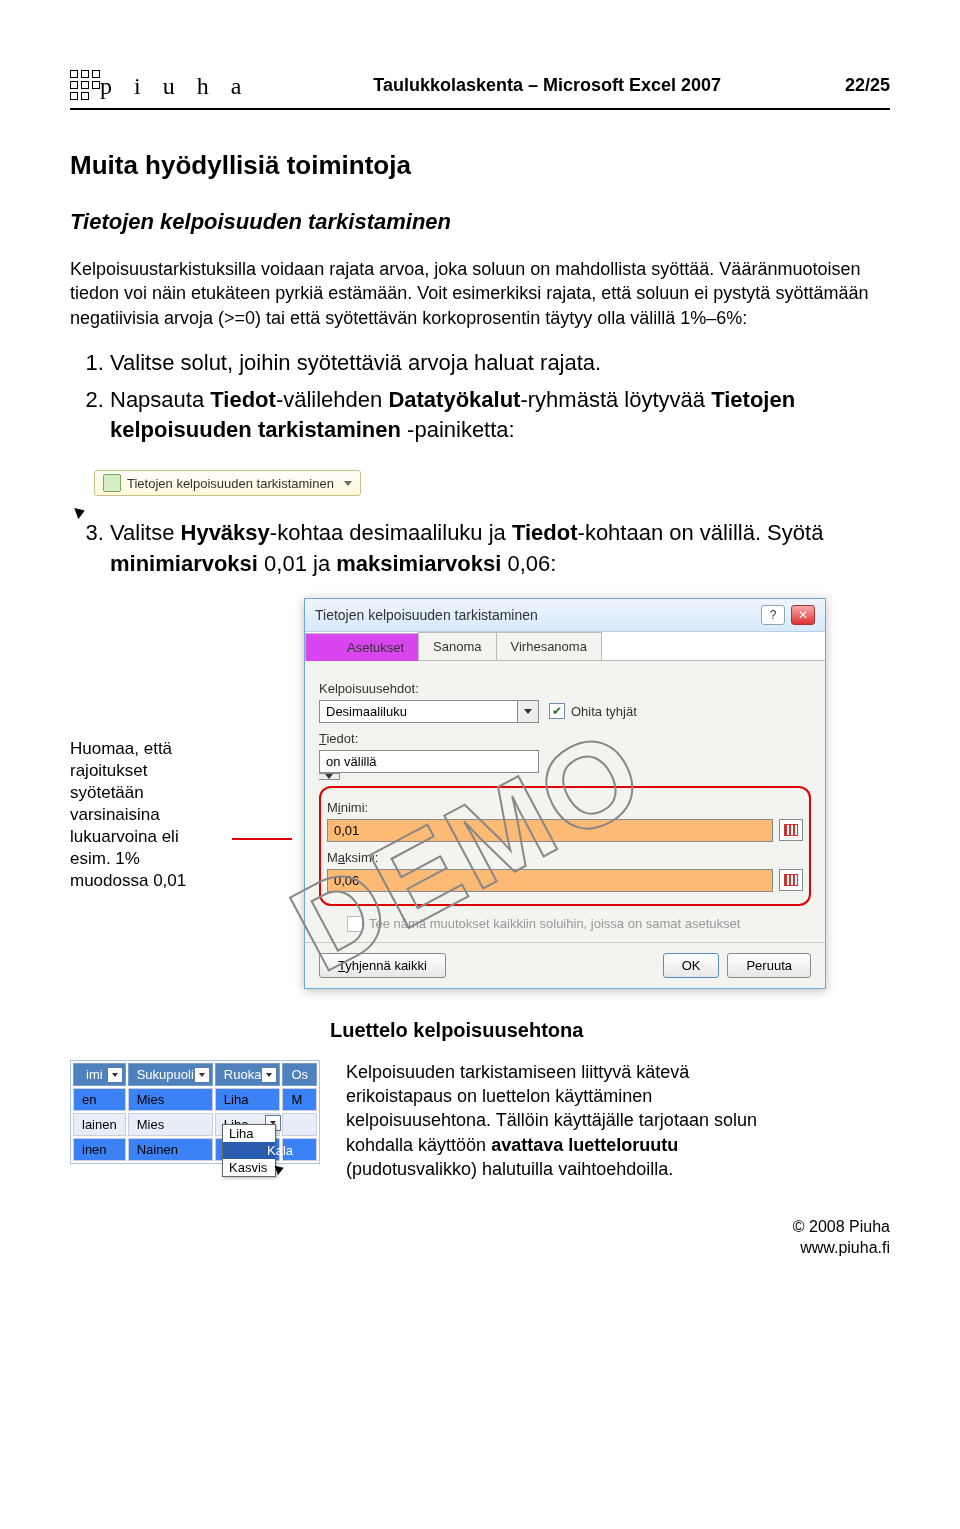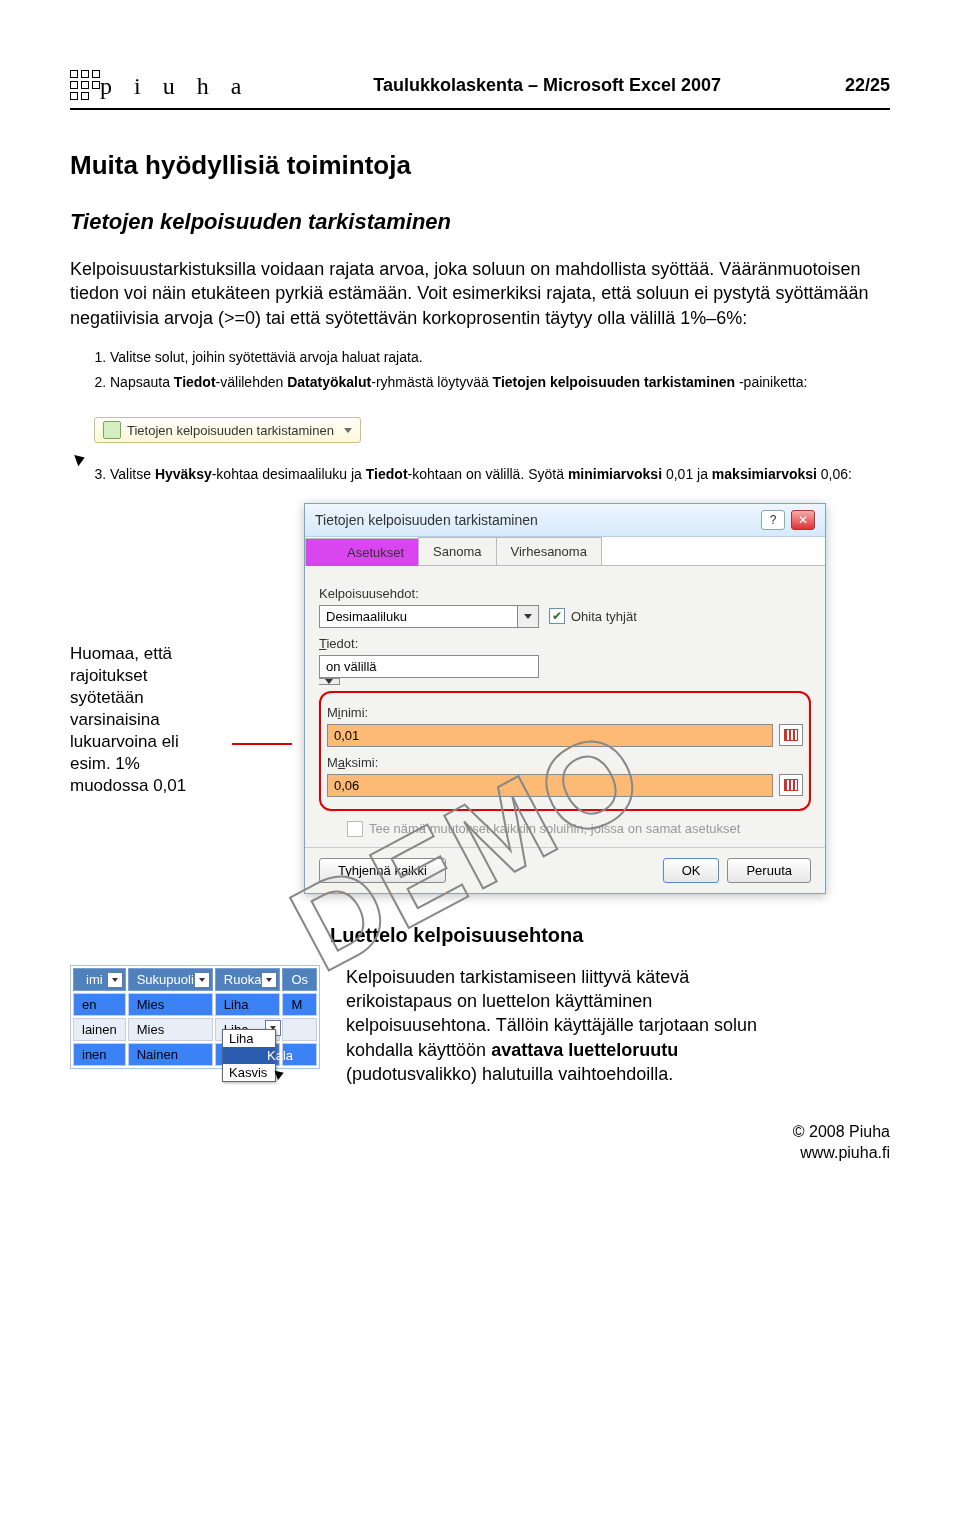--- a/index.html
+++ b/index.html
@@ -20,21 +20,21 @@
   }
   .logo-grid span { border: 1px solid #000; display: block; width: 6px; height: 6px; }
   .logo-text { font-size: 24px; letter-spacing: 8px; font-family: Georgia, serif; }
   .header-title { font-size: 18px; font-weight: bold; }
   .header-page { font-size: 18px; font-weight: bold; }
   hr.rule { border: none; border-top: 2px solid #000; margin: 8px 0 40px 0; }
 
   h1.sec { font-size: 26px; font-weight: bold; margin: 0 0 28px 0; }
   h2.subsec { font-size: 22px; font-style: italic; font-weight: bold; margin: 0 0 22px 0; }
   p.body { font-size: 18px; line-height: 1.35; margin: 0 0 18px 0; }
-  ol.steps { font-size: 14px; line-height: 1.4; padding-left: 40px; margin: 0 0 18px 0; }
+  ol.steps { font-size: 22px; line-height: 1.4; padding-left: 40px; margin: 0 0 18px 0; }
   ol.steps li { margin-bottom: 6px; }
 
   
   .ribbon-btn {
     display: inline-flex; align-items: center; gap: 6px;
     background: linear-gradient(#fffefb,#fff7d8);
     border: 1px solid #c9c184; border-radius: 3px;
     padding: 3px 8px; font-size: 13px; color: #333;
     margin: 6px 0 10px 24px;
   }

